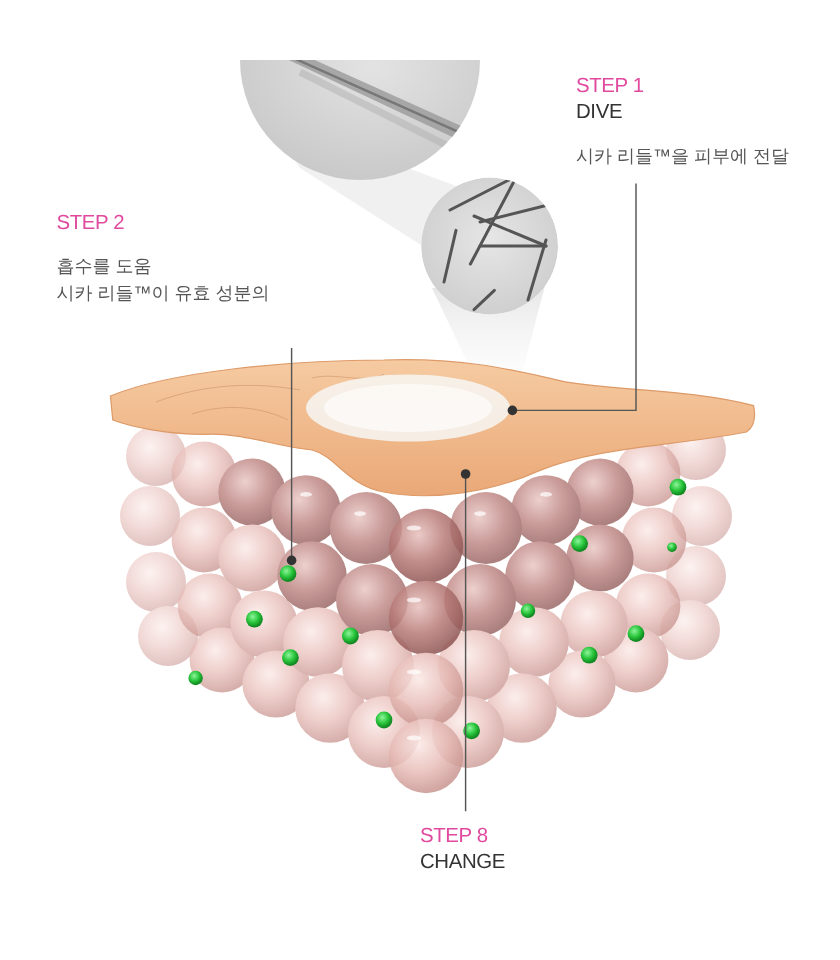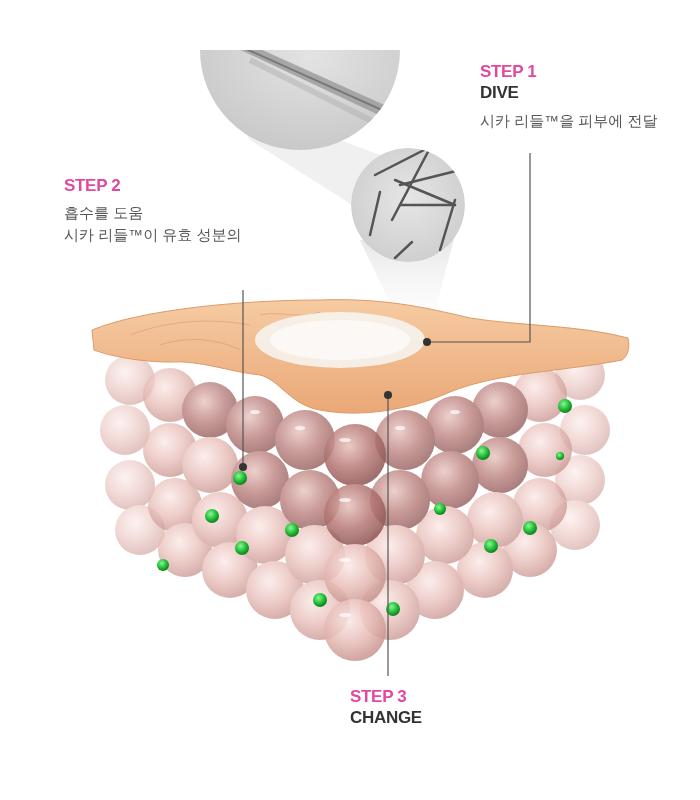--- a/index.html
+++ b/index.html
@@ -1,23 +1,23 @@
 <!DOCTYPE html>
 <html><head>
 <meta charset="utf-8">
 <style>
   html, body { margin:0; padding:0; background:#ffffff; }
   body { width:700px; height:800px; position:relative; overflow:hidden; font-family:"Liberation Sans", "DejaVu Sans", sans-serif; }
   .canvas { position:absolute; left:0; top:0; width:700px; height:800px; }
   .label { position:absolute; }
-  .step { color:#e0499e; font-weight:bold; font-size:17px; letter-spacing:-0.3px; line-height:20px; }
-  .title { color:#333333; font-weight:bold; font-size:17px; letter-spacing:-0.3px; line-height:22px; }
-  .desc { color:#555555; font-size:15px; line-height:22px; margin-top:6px; }
+  .step { color:#e0499e; font-weight:normal; font-size:17px; letter-spacing:-0.3px; line-height:20px; }
+  .title { color:#333333; font-weight:normal; font-size:17px; letter-spacing:-0.3px; line-height:22px; }
+  .desc { color:#555555; font-size:15px; line-height:22px; margin-top:16px; }
   #step1 { left:480px; top:62px; }
-  #step2 { left:64px; top:176px; }
+  #step2 { left:47px; top:176px; }
   #step3 { left:350px; top:687px; }
 </style>
 </head>
 <body>
 
 <svg class="canvas" viewBox="0 0 700 800" xmlns="http://www.w3.org/2000/svg">
   <defs>
     <radialGradient id="cellG" cx="40%" cy="35%" r="65%">
       <stop offset="0%" stop-color="#fbe9e6"></stop>
       <stop offset="55%" stop-color="#e8bdb8"></stop>
@@ -196,15 +196,15 @@
 
 <div class="label" id="step2">
   <div class="step">STEP 2</div>
   <div class="desc">
     <div>흡수를 도움</div>
     <div>시카 리들™이 유효 성분의</div>
   </div>
 </div>
 
 <div class="label" id="step3">
-  <div class="step">STEP 3</div>
+  <div class="step">STEP 8</div>
   <div class="title">CHANGE</div>
 </div>
 
 </body></html>

